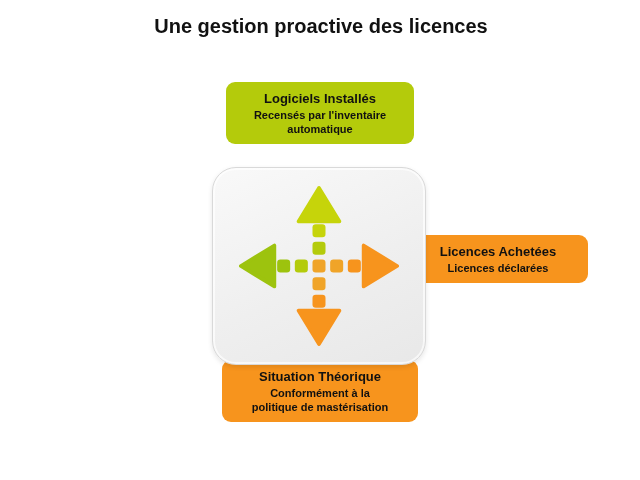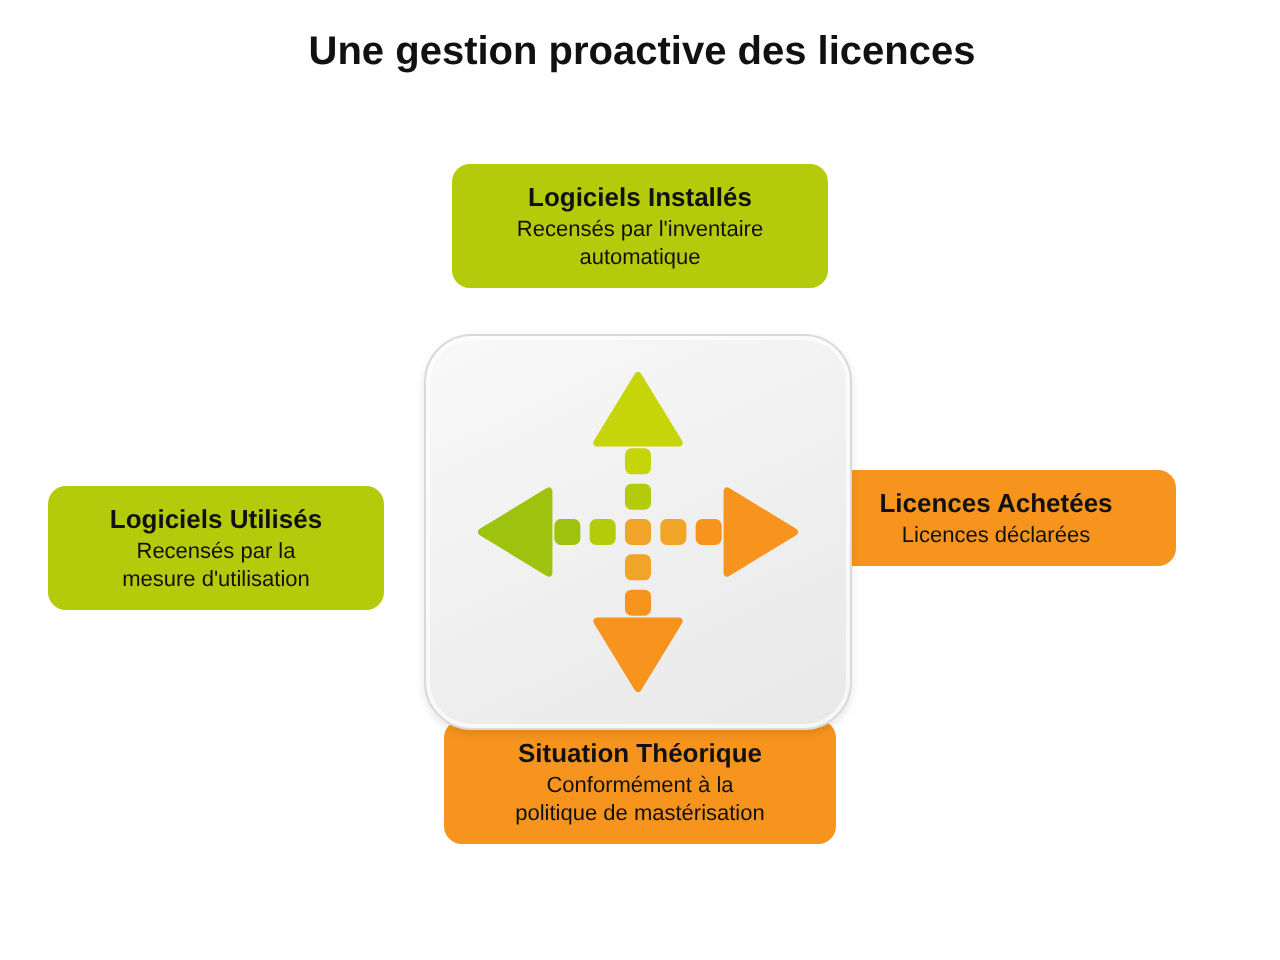--- a/index.html
+++ b/index.html
@@ -30,21 +30,21 @@
   .box.lime{background:var(--lime);margin-top:12px;}
   .box.orange{background:var(--orange);}
   .box-title{
     font-size:13px;
     font-weight:bold;
     line-height:1.35;
     white-space:nowrap;
   }
   .box-sub{
     font-size:11px;
-    font-weight:normal;
+    font-weight:bold;
     line-height:1.3;
     white-space:nowrap;
   }
   .box-sub:empty{display:none;}
   #box-top{
     top:70px;left:50%;
     transform:translateX(-50%);
     min-width:188px;
   }
   #box-left{
@@ -78,25 +78,20 @@
 <div class="canvas">
 
   <h1 class="title">Une gestion proactive des licences</h1>
 
   <div class="box lime" id="box-top">
     <div class="box-title">Logiciels Installés</div>
     <div class="box-sub">Recensés par l'inventaire</div>
     <div class="box-sub">automatique</div>
   </div>
 
-  <div class="box lime" id="box-left">
-    <div class="box-title">Logiciels Utilisés</div>
-    <div class="box-sub">Recensés par la</div>
-    <div class="box-sub">mesure d'utilisation</div>
-  </div>
 
   <div class="box orange" id="box-right">
     <div class="box-title">Licences Achetées</div>
     <div class="box-sub">Licences déclarées</div>
 
   </div>
 
   <div class="box orange" id="box-bottom">
     <div class="box-title">Situation Théorique</div>
     <div class="box-sub">Conformément à la</div>

